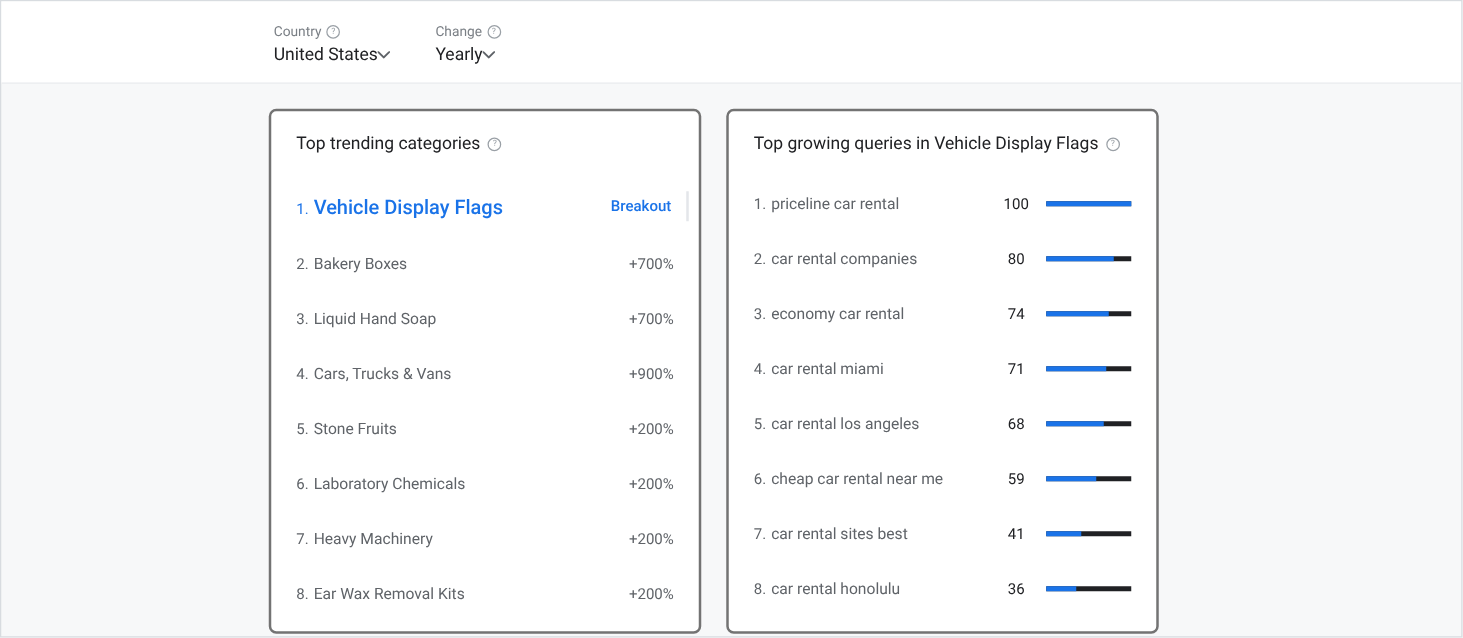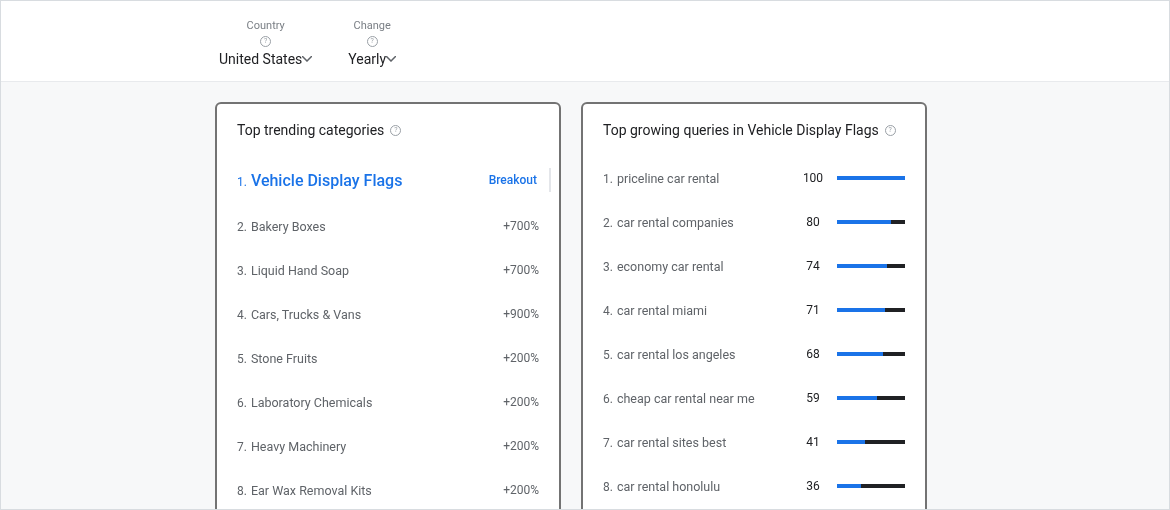--- a/index.html
+++ b/index.html
@@ -26,21 +26,20 @@
       display: flex;
       flex-direction: column;
       gap: 4px;
     }
     .filter-label {
       font-size: 11px;
       color: #7a7f85;
       display: flex;
       align-items: center;
       gap: 4px;
-      flex-direction: column;
     }
     .filter-value {
       font-size: 14px;
       color: #202124;
       display: flex;
       align-items: center;
       gap: 0;
       cursor: pointer;
     }
     .help-icon {

